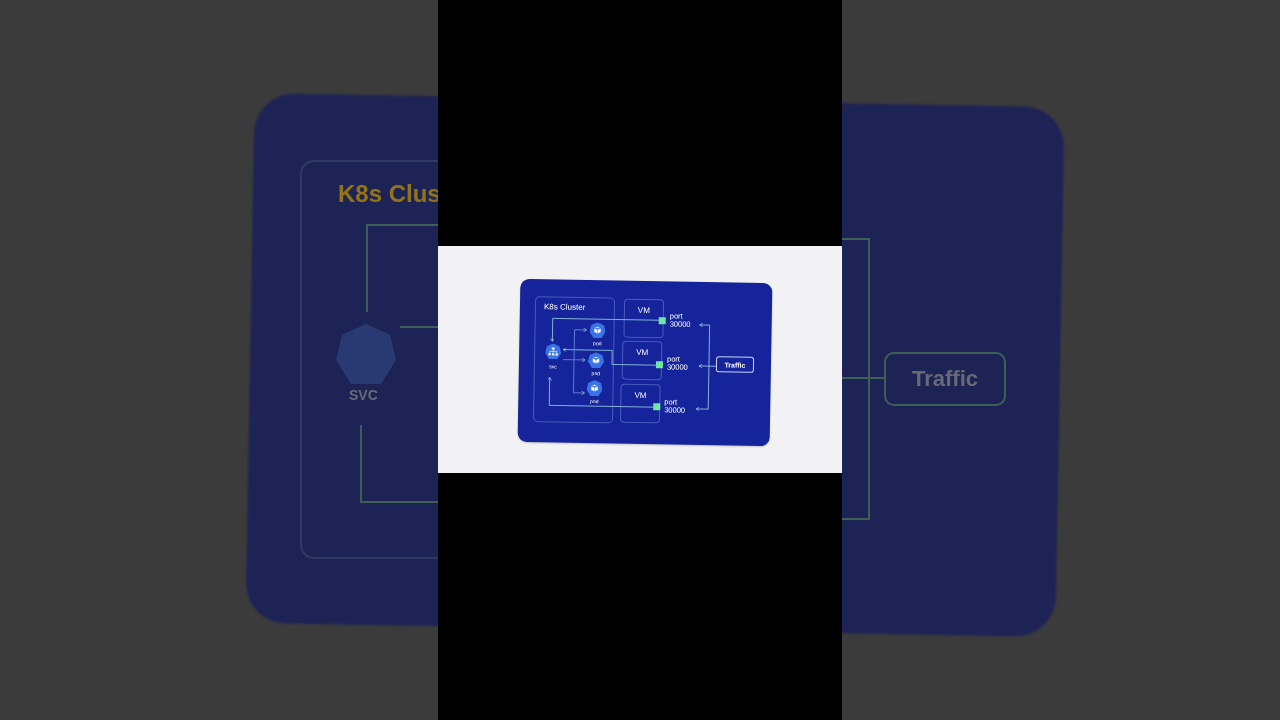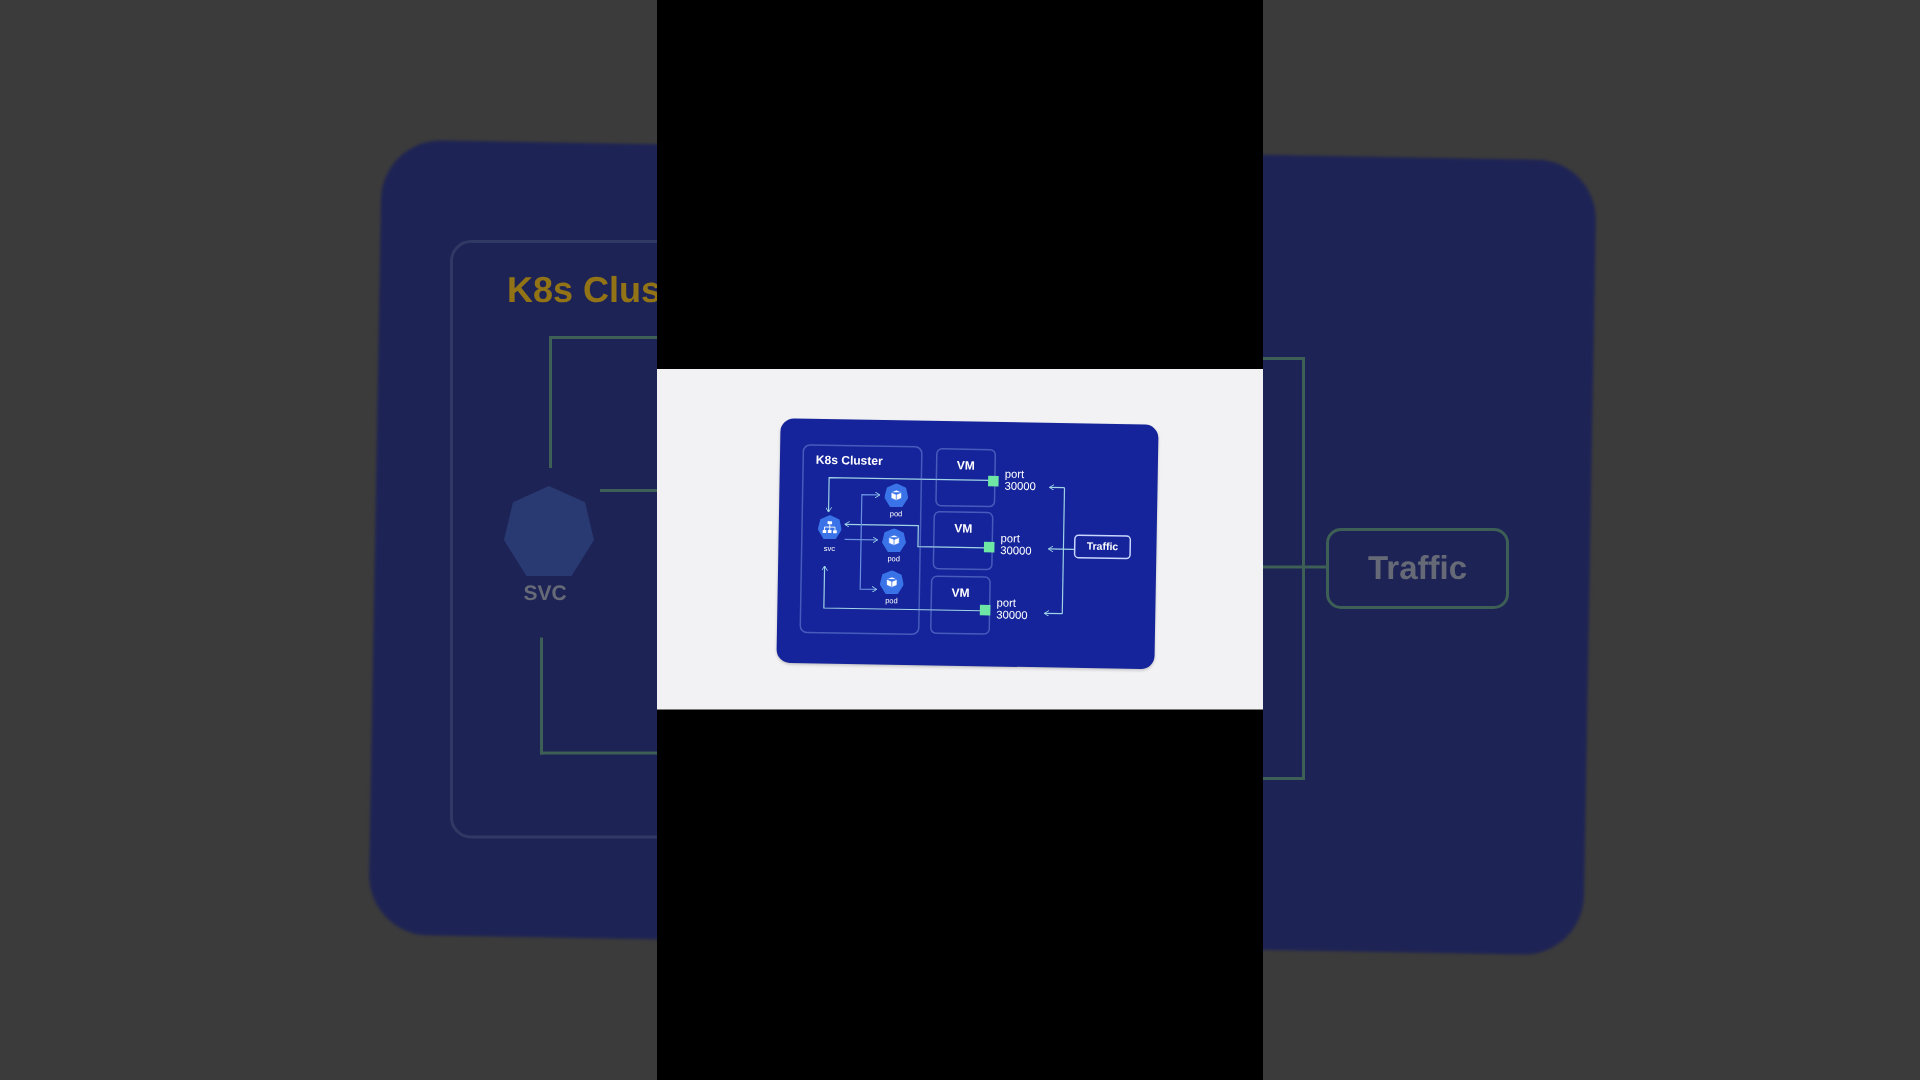--- a/index.html
+++ b/index.html
@@ -32,23 +32,23 @@
   .center-col { position: absolute; left: 438px; top: 0; width: 404px; height: 720px; background: #000; }
   .panel { position: absolute; left: 438px; top: 246px; width: 404px; height: 227px; background: #f2f2f4; }
 
   .card {
     position: absolute; left: 519px; top: 281px; width: 252px; height: 163px;
     background: #15249a; border-radius: 9px; transform: rotate(1deg);
     box-shadow: 0 1px 2px rgba(0,0,0,0.2);
   }
   .cluster { position: absolute; left: 15px; top: 17px; width: 78px; height: 124px;
     border: 1px solid rgba(130,160,230,0.45); border-radius: 5px; }
-  .cluster-title { position: absolute; left: 8px; top: 5px; color: #fff; font-weight: bold; font-size: 8px; }
+  .cluster-title { position: absolute; left: 8px; top: 5px; color: #fff; font-weight: normal; font-size: 8px; }
   .vm { position: absolute; width: 38px; border: 1px solid rgba(130,160,230,0.45); border-radius: 4px; }
-  .vm-label { position: absolute; left: 0; right: 0; top: 6px; text-align: center; color: #fff; font-weight: bold; font-size: 8px; }
+  .vm-label { position: absolute; left: 0; right: 0; top: 6px; text-align: center; color: #fff; font-weight: normal; font-size: 8px; }
   .port-sq { position: absolute; width: 7px; height: 7px; background: #6ee7a4; }
   .port-text { position: absolute; color: #fff; font-size: 7.5px; line-height: 8px; }
   .traffic { position: absolute; left: 197px; top: 74px; width: 36px; height: 14px;
     border: 1px solid #c9d6ff; border-radius: 3px; color: #fff; font-weight: bold; font-size: 7px;
     display: flex; align-items: center; justify-content: center; }
   .hex { position: absolute; width: 16px; height: 16px; background: #3a73e8;
     clip-path: polygon(50% 0,90% 18%,100% 60%,75% 100%,25% 100%,0 60%,10% 18%);
     display: flex; align-items: center; justify-content: center; }
   .hex-label { position: absolute; color: #fff; font-size: 5px; width: 20px; text-align: center; }
   svg.links { position: absolute; left: 0; top: 0; }

